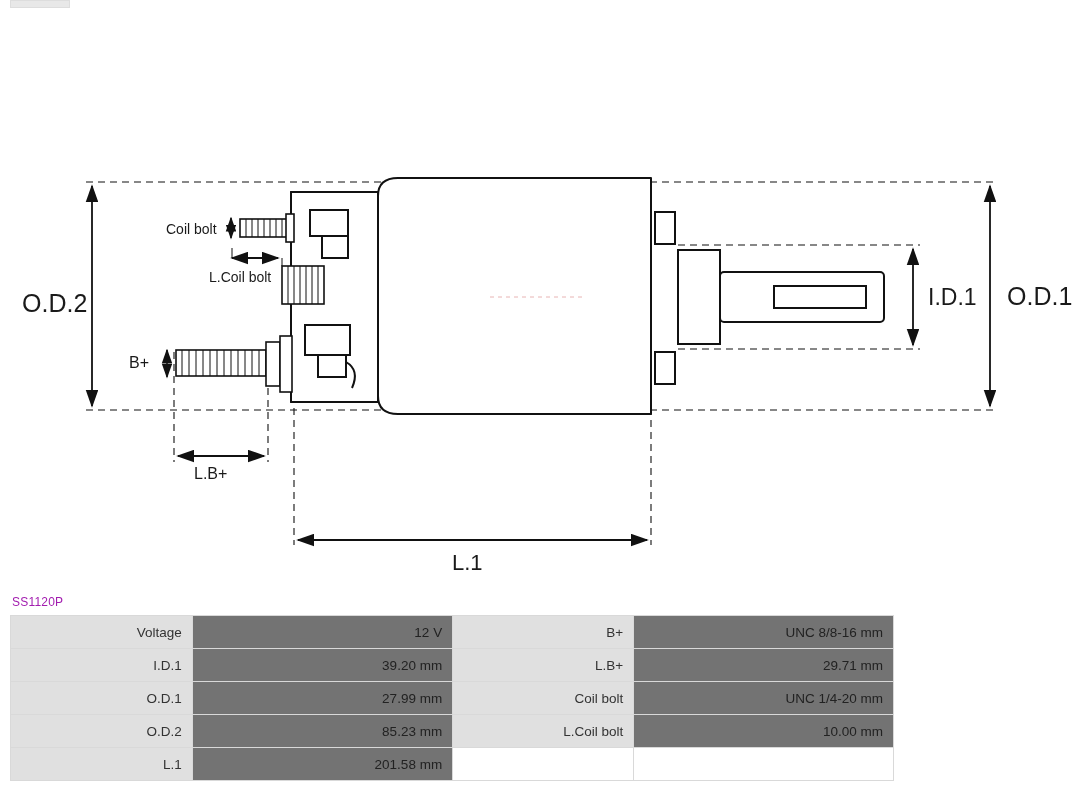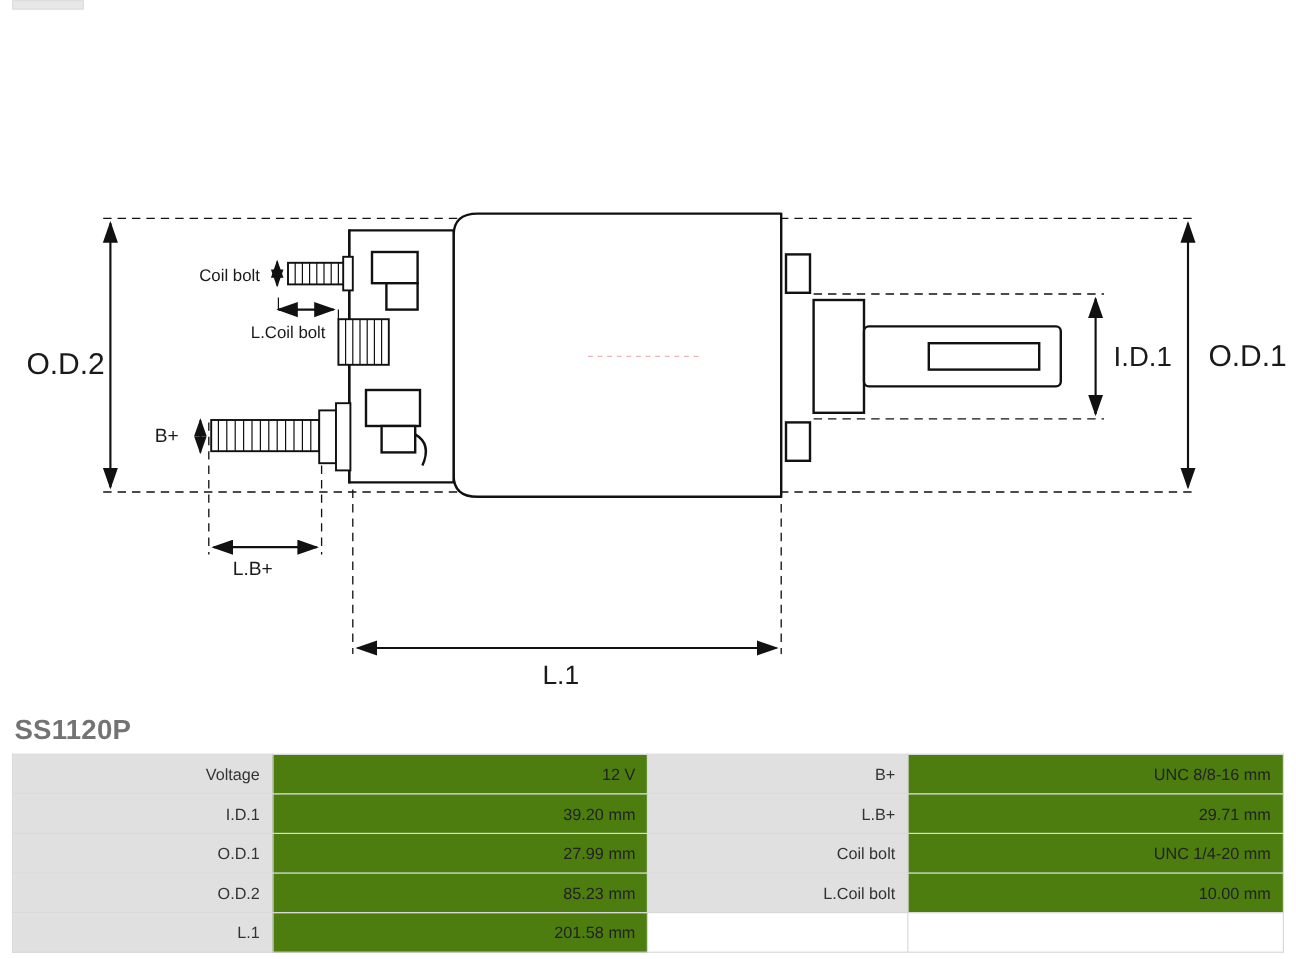--- a/index.html
+++ b/index.html
@@ -19,45 +19,45 @@
     position: relative;
     width: 1080px;
     height: 595px;
   }
   #diagram-svg {
     position: absolute;
     left: 0;
     top: 0;
   }
   .part-number {
-    color: #737373;
-    font-size: 23px;
-    font-weight: bold;
+    color: #a21caf;
+    font-size: 12px;
+    font-weight: normal;
     padding: 0 0 6px 12px;
     letter-spacing: 0.2px;
   }
   table.spec-table {
     border-collapse: collapse;
-    width: 1060px;
+    width: 884px;
     margin-left: 10px;
     font-size: 13.5px;
   }
   table.spec-table td {
     border: 1px solid #d9d9d9;
     height: 22px;
     padding: 5px 10px;
   }
   td.label-cell {
     background: #e0e0e0;
     text-align: right;
     color: #333333;
     width: 170px;
   }
   td.value-cell {
-    background: #4d7c0f;
+    background: #737373;
     text-align: right;
     color: #222222;
     width: 255px;
   }
   td.empty-cell {
     background: #ffffff;
   }
   .dim-label {
     font-family: "Liberation Sans", sans-serif;
     fill: #1a1a1a;

